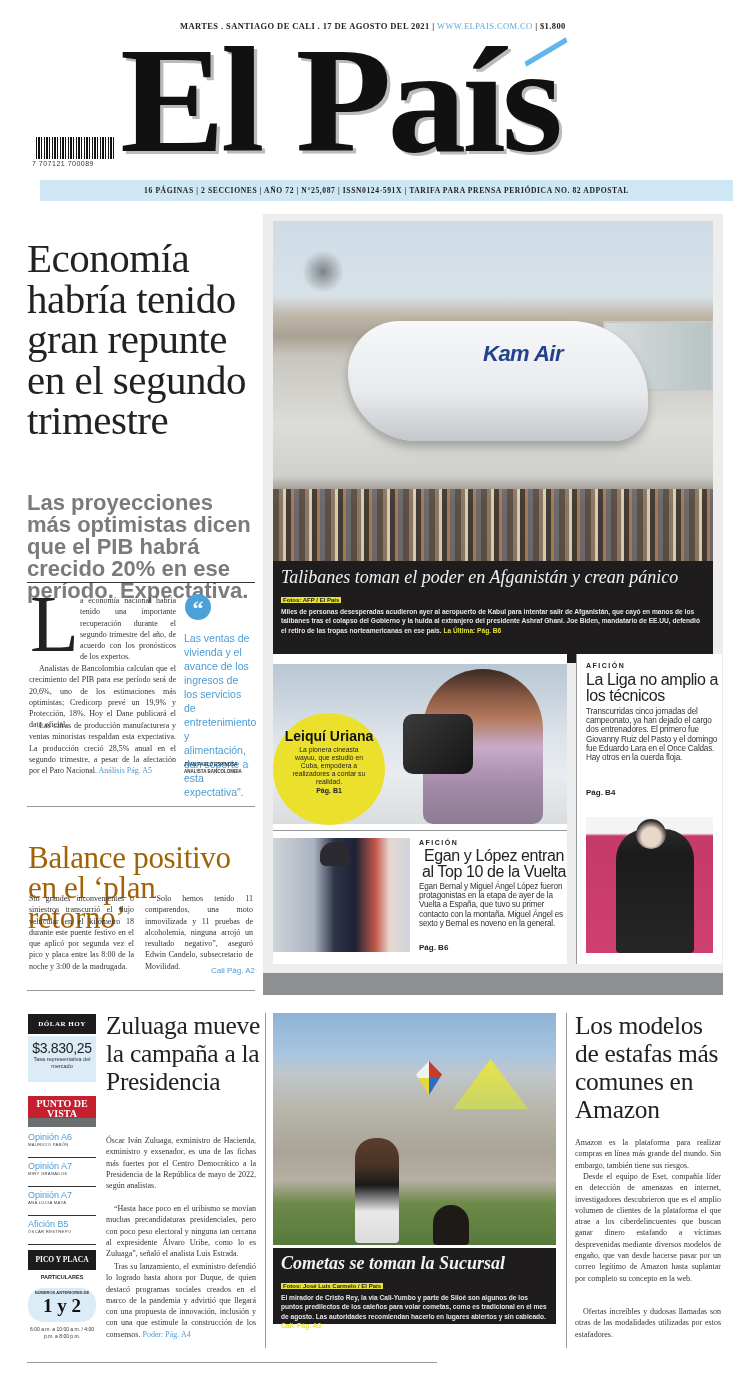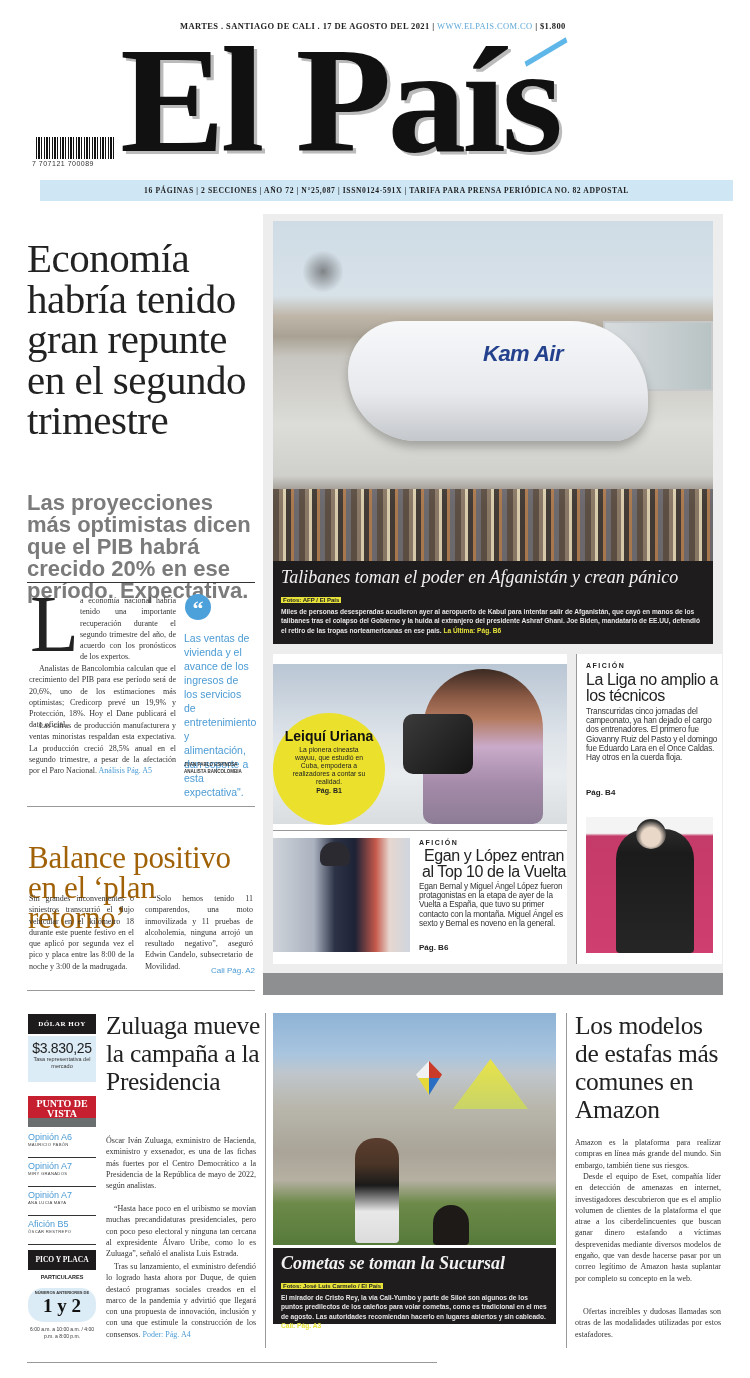--- a/index.html
+++ b/index.html
@@ -34,21 +34,21 @@
 
   
   .photo { overflow: hidden; }
   .photo-kabul { left: 273px; top: 221px; width: 440px; height: 340px; background: linear-gradient(180deg, #cfdce6 0%, #d7e1e8 22%, #bfb6a8 28%, #a9a294 34%, #c8c6c0 40%, #dcdcd8 60%, #cfcfcb 75%, #6f6358 84%, #5d5248 100%); }
   .kabul-plane { left: 75px; top: 100px; width: 300px; height: 120px; border-radius: 60px 90px 40px 80px; background: linear-gradient(180deg, #f7f8fa 0%, #e7e9ec 60%, #c4c7cb 100%); box-shadow: 0 6px 10px rgba(0,0,0,.25); }
   .kabul-brand { left: 210px; top: 120px; font-family: "Liberation Sans", sans-serif; font-style: italic; font-weight: bold; font-size: 22px; color: #24418d; letter-spacing: -0.5px; }
   .kabul-jetway { left: 330px; top: 100px; width: 110px; height: 70px; background: linear-gradient(90deg, #d8dcdf, #b8c3c4); border: 2px solid #c6c8c9; }
   .kabul-smoke { left: 30px; top: 28px; width: 40px; height: 45px; border-radius: 50%; background: radial-gradient(circle, rgba(70,70,70,.6), rgba(90,90,90,0) 70%); }
   .kabul-crowd { left: 0; top: 268px; width: 440px; height: 72px; background: repeating-linear-gradient(90deg, #5a4c40 0 6px, #8d7a68 6px 10px, #e2d6b4 10px 13px, #3d3631 13px 18px, #b07a4c 18px 21px, #6c6a70 21px 26px); opacity: .9; }
 
-  .caption-dark { left: 273px; top: 561px; width: 440px; height: 83px; background: #1f1c1d; padding: 6px 8px; }
+  .caption-dark { left: 273px; top: 561px; width: 440px; height: 102px; background: #1f1c1d; padding: 6px 8px; }
   .caption-dark-title { font-family: "Liberation Serif", serif; font-style: italic; font-size: 18px; color: #f2f2f2; white-space: nowrap; }
   .photo-credit { display: inline-block; background: #e6e23a; color: #222; font-family: "Liberation Sans", sans-serif; font-weight: bold; font-size: 6px; padding: 0 2px; margin-top: 2px; }
   .caption-dark-body { font-family: "Liberation Sans", sans-serif; font-weight: bold; font-size: 6.6px; line-height: 9.4px; color: #e6e6e6; margin-top: 1px; }
   .hl { color: #e6e23a; }
 
   .photo-leiqui { left: 273px; top: 664px; width: 294px; height: 160px; background: linear-gradient(180deg, #b9c6d4 0%, #dde3e9 45%, #e9ecef 70%, #d9dde0 100%); }
   .leiqui-person { left: 150px; top: 5px; width: 120px; height: 155px; border-radius: 60px 60px 10px 10px; background: linear-gradient(180deg, #3b2a22 0%, #8b5a45 18%, #b37a5f 32%, #c9aac9 50%, #a38aa8 75%, #8d7c95 100%); }
   .leiqui-camera { left: 130px; top: 50px; width: 70px; height: 60px; border-radius: 10px; background: linear-gradient(135deg, #3b3b3b, #141414); }
   .circle-yellow { left: 273px; top: 713px; width: 112px; height: 112px; border-radius: 50%; background: #ebe12c; text-align: center; padding-top: 16px; }
   .circle-title { font-family: "Liberation Sans", sans-serif; font-weight: bold; font-size: 14px; line-height: 14px; color: #111; }

